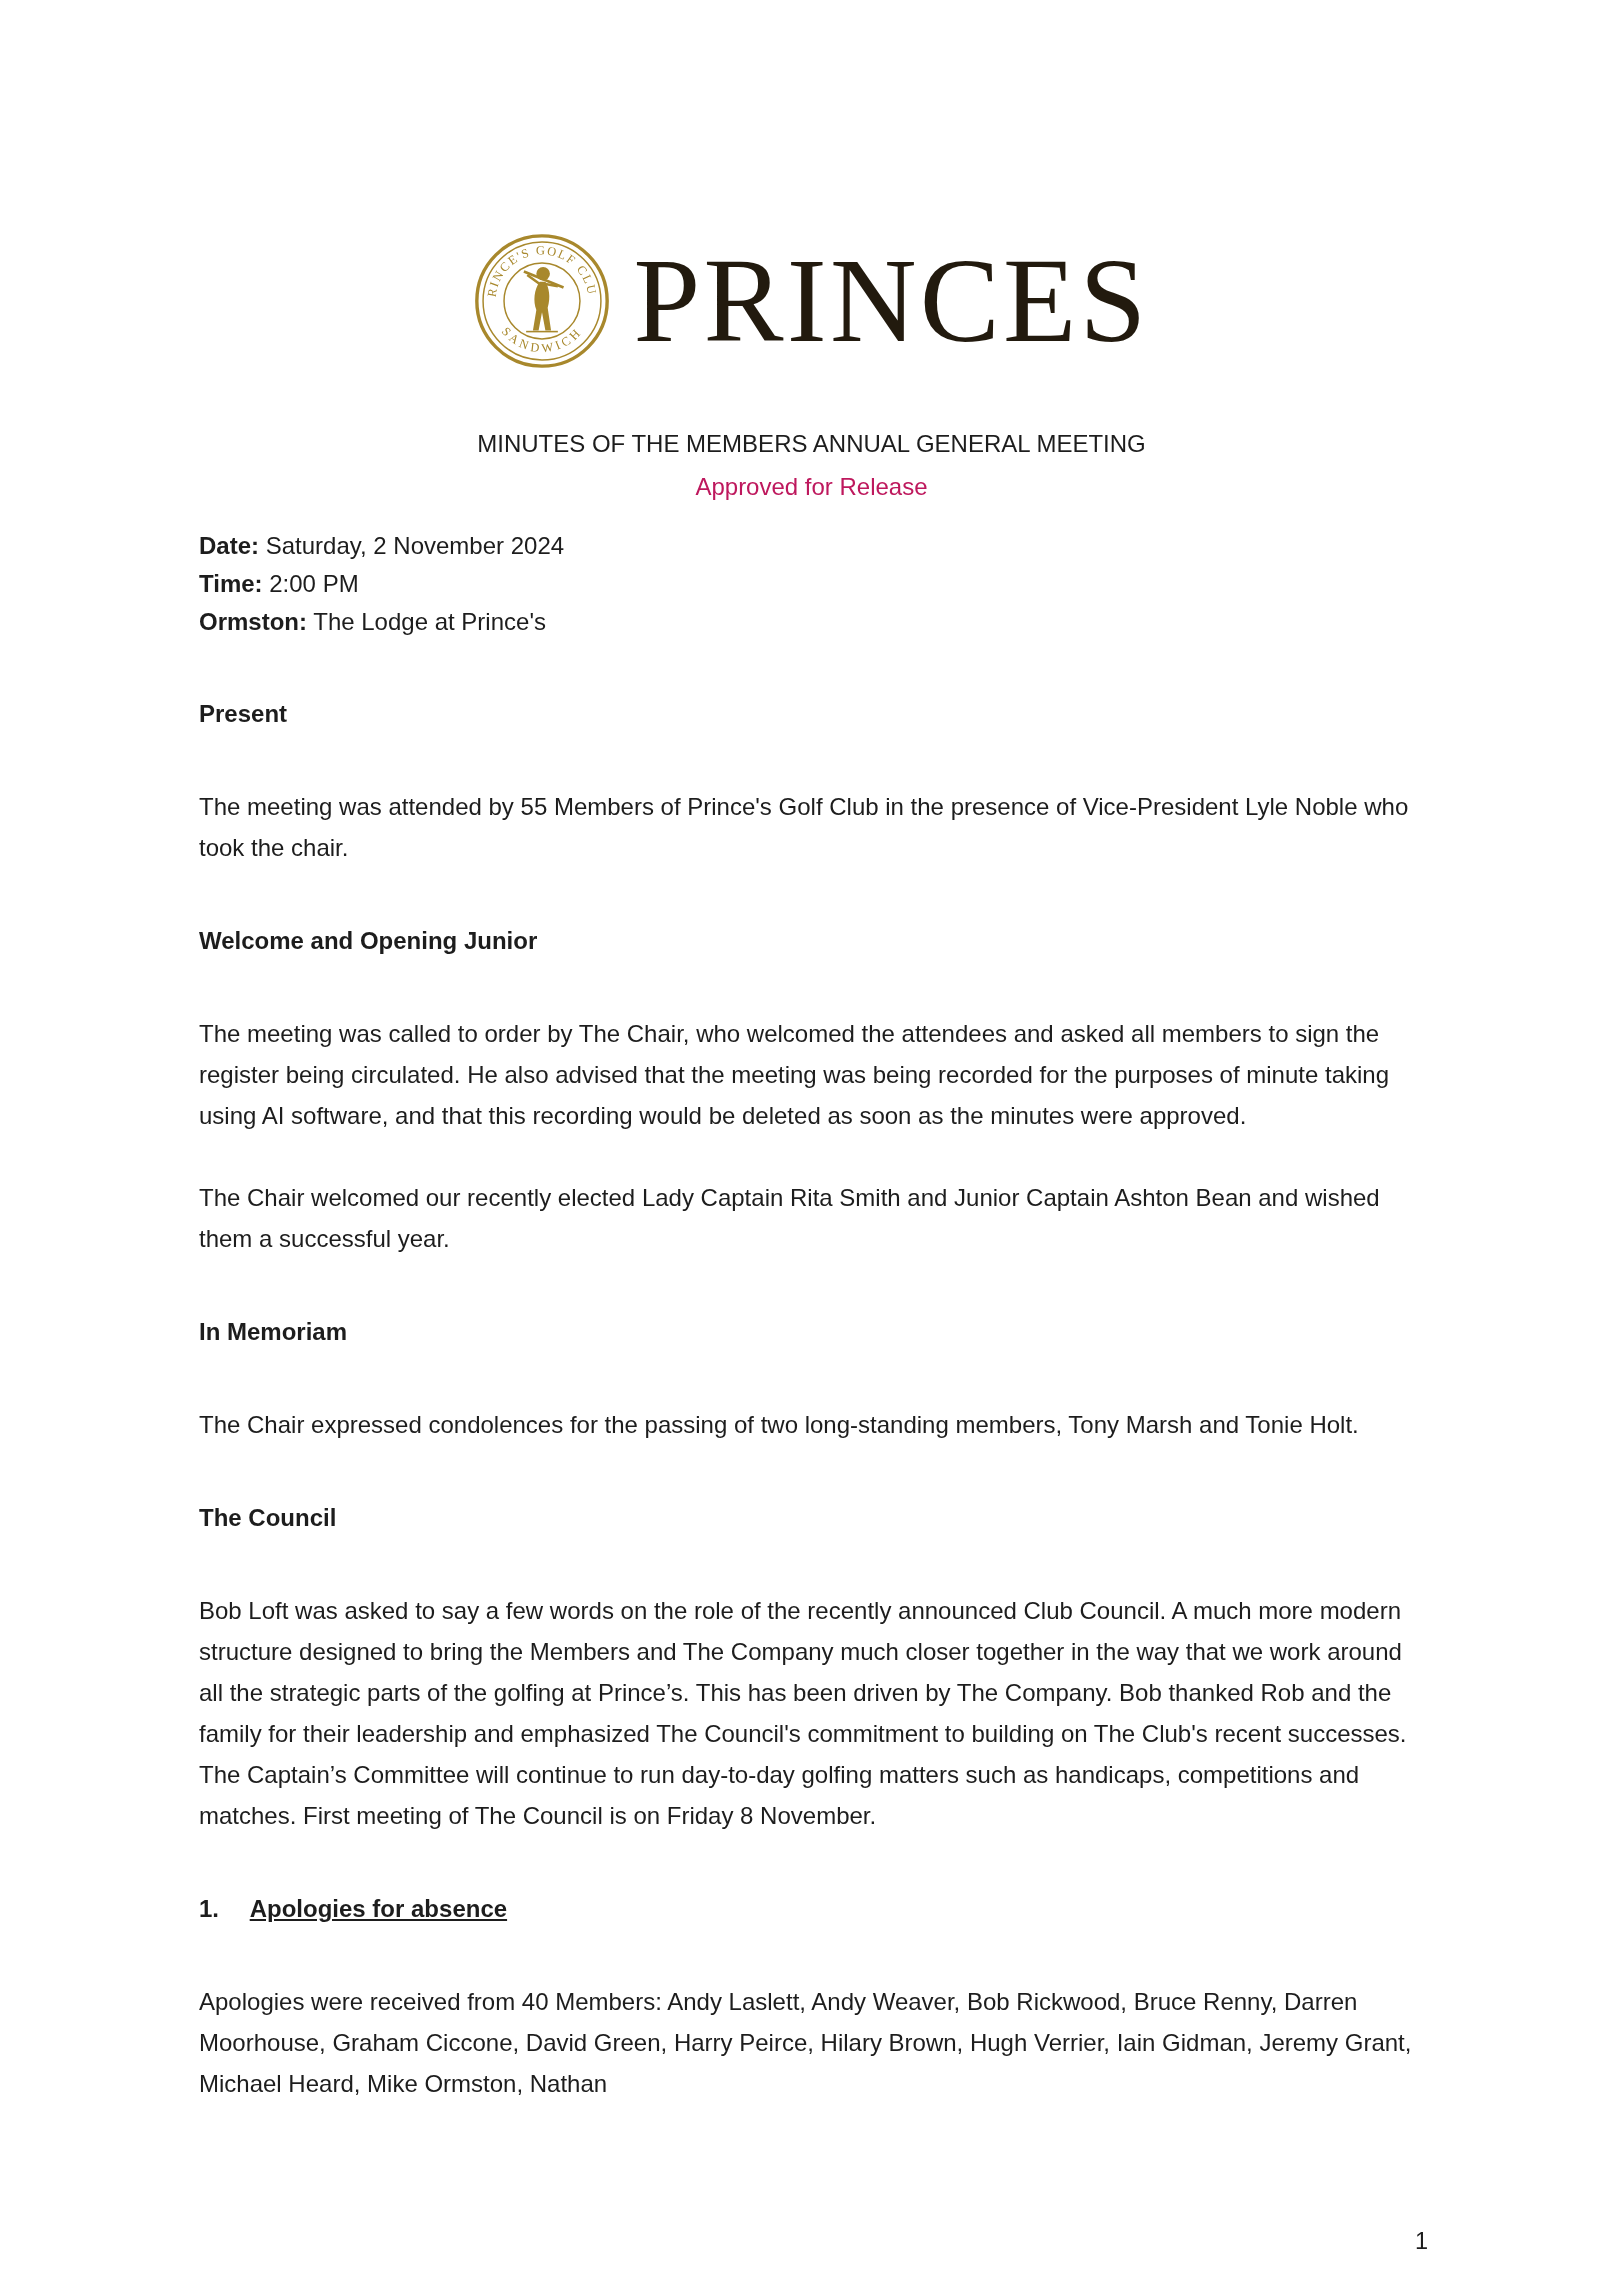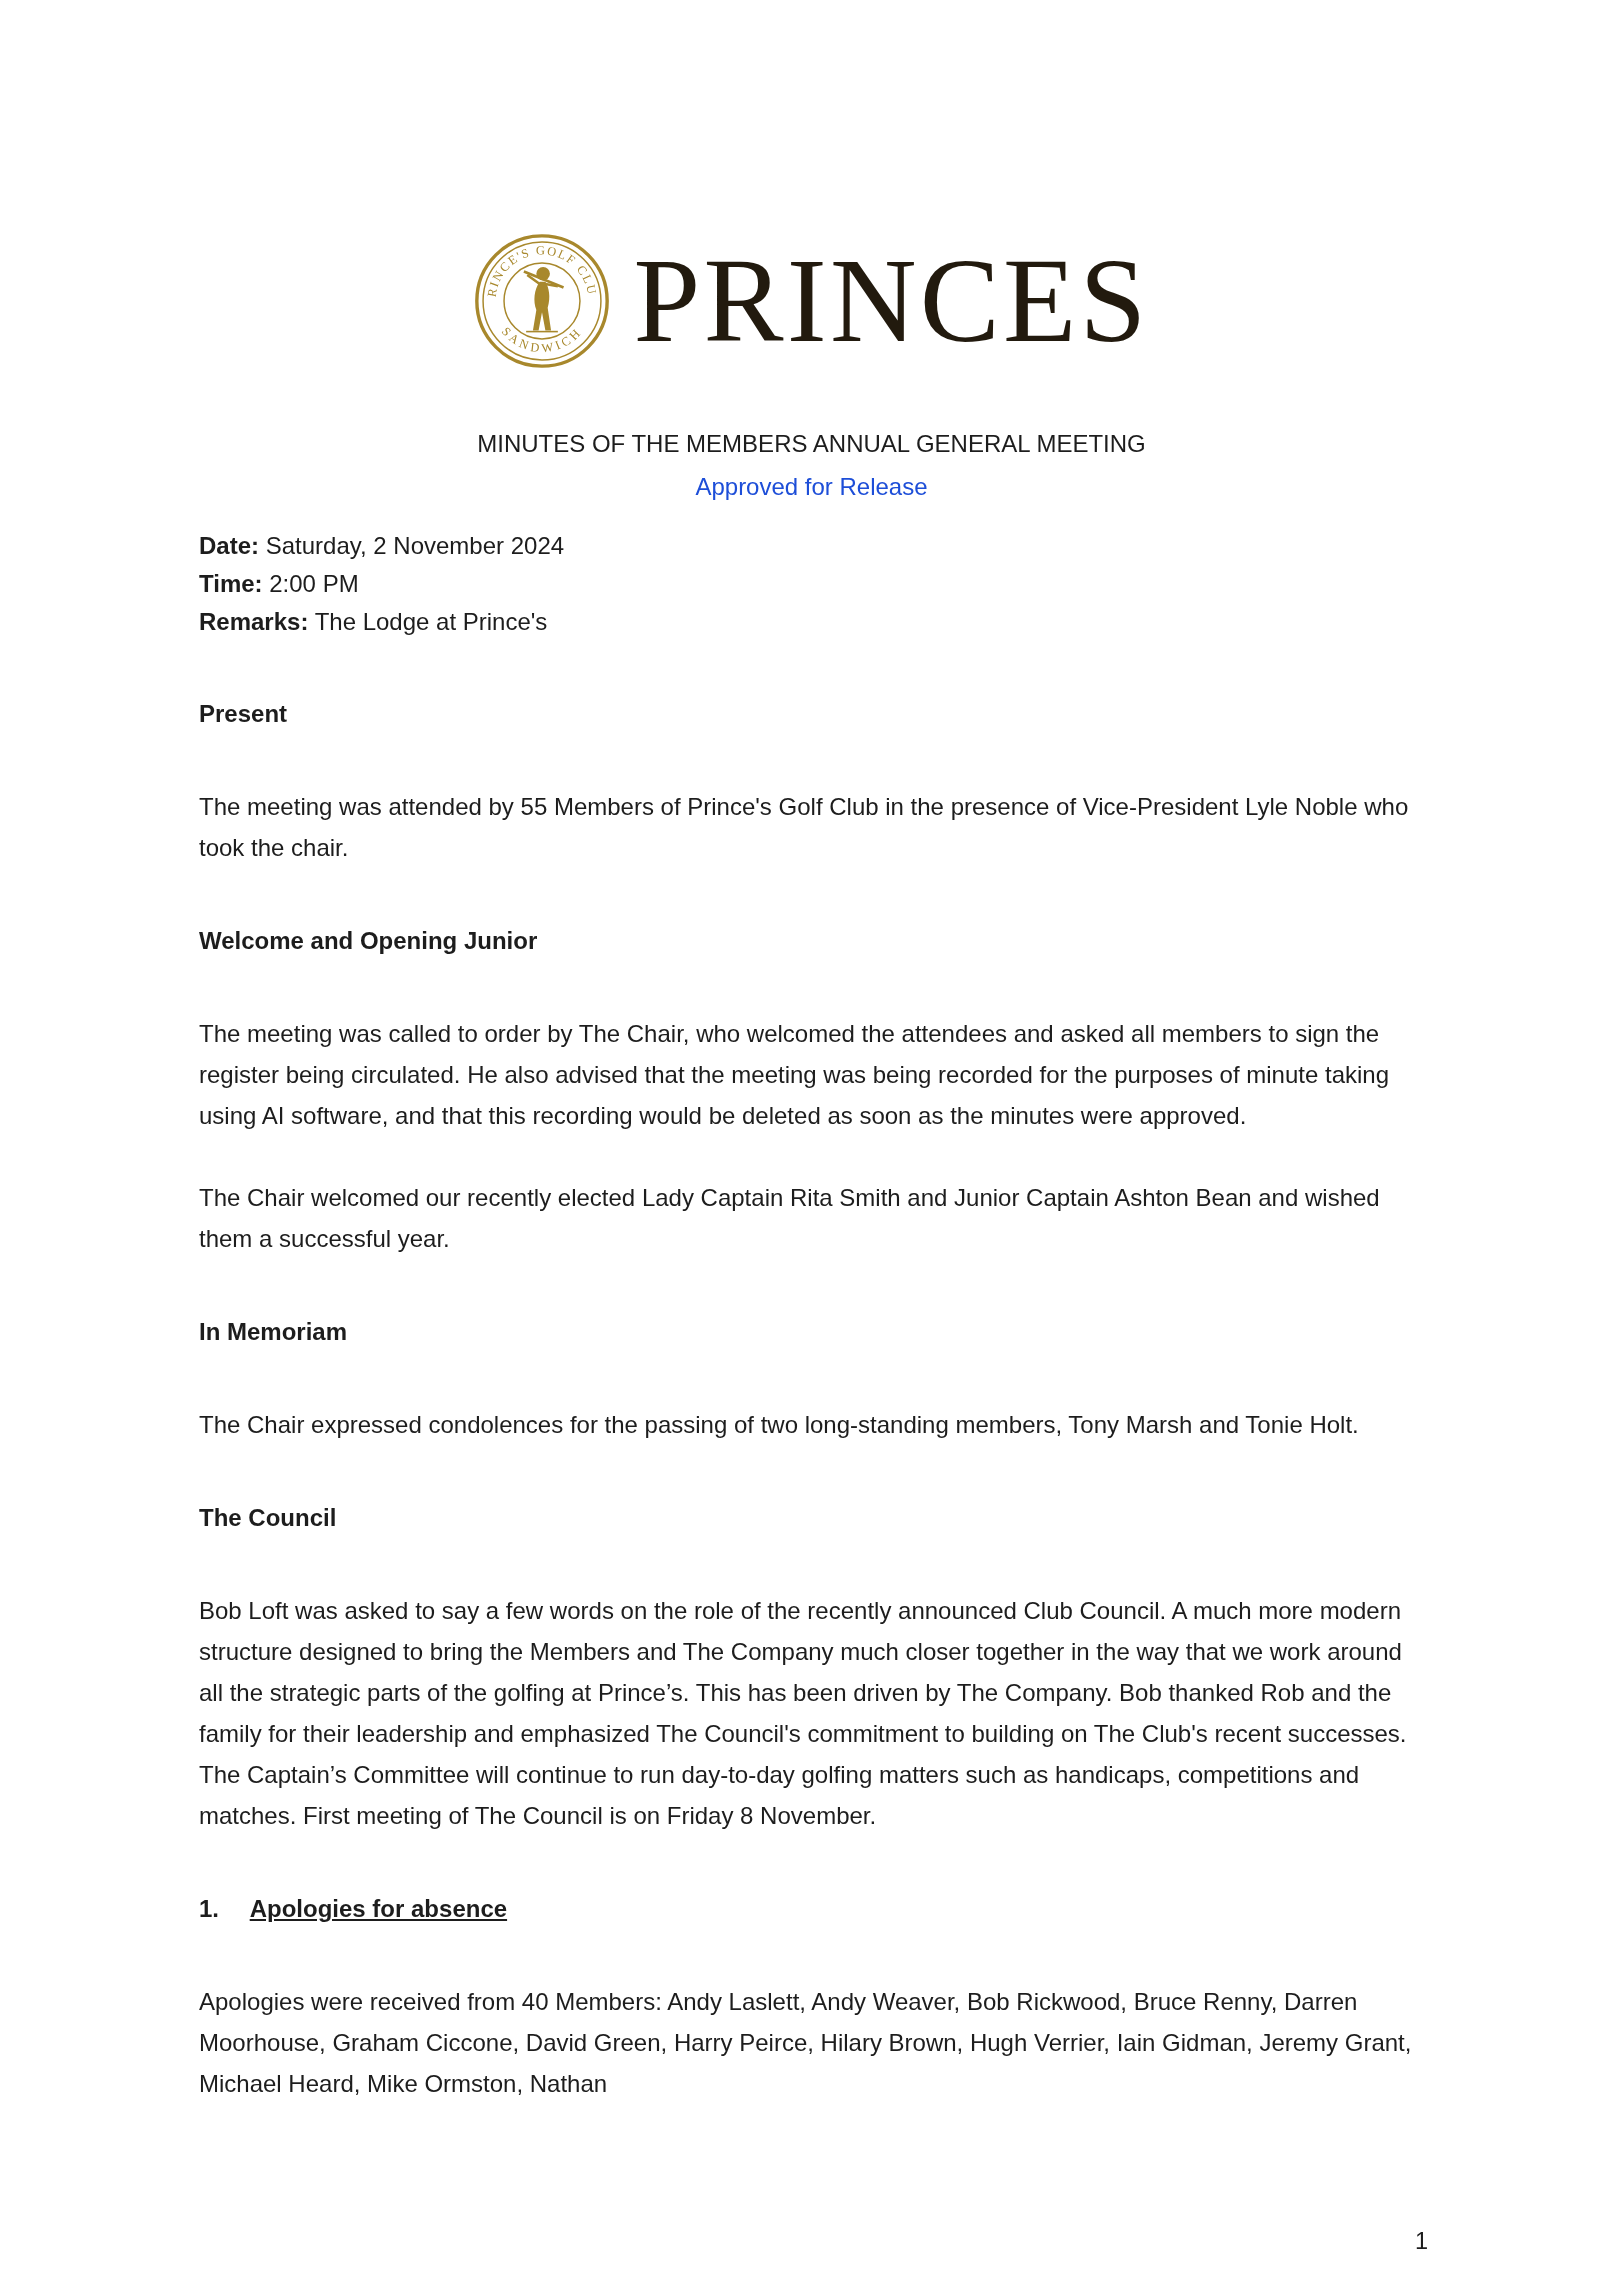--- a/index.html
+++ b/index.html
@@ -25,21 +25,21 @@
   .wordmark {
     font-family:"Liberation Serif", serif;
     font-size:120px; line-height:1;
     letter-spacing:3.2px;
     color:#221a0e;
     font-weight:400;
     white-space:nowrap;
   }
   
   .doc-title { text-align:center; line-height:44px;margin-top:42px; }
-  .doc-subtitle { text-align:center; line-height:41px; color:#1d4ed8; }
+  .doc-subtitle { text-align:center; line-height:41px; color:#be185d; }
   .meta { margin-top:20px; line-height:38px; }
   .meta .lbl { font-weight:700; }
   h3 { font-size:24px; line-height:41px; font-weight:700; margin:52px 0; color:#1d1d1d; }
   h3 .sec-num { display:inline-block; }
   h3 .sec-label { margin-left:24px;text-decoration:underline; }
   p.body { margin:41px 0; }
   .page-number {
     position:absolute; top:2225px; right:195px;
     font-size:23.5px; line-height:32px; color:#1d1d1d;
   }
@@ -81,21 +81,21 @@
   <div class="meta">
     <div class="meta-line">
       <span class="lbl">Date:</span>
       <span>Saturday, 2 November 2024</span>
     </div>
     <div class="meta-line">
       <span class="lbl">Time:</span>
       <span>2:00 PM</span>
     </div>
     <div class="meta-line">
-      <span class="lbl">Remarks:</span>
+      <span class="lbl">Ormston:</span>
       <span>The Lodge at Prince's</span>
     </div>
   </div>
 
   <section>
     <h3>Present</h3>
     <p class="body">The meeting was attended by 55 Members of Prince's Golf Club in the presence of Vice-President Lyle Noble who took the chair.</p>
   </section>
 
   <section>

